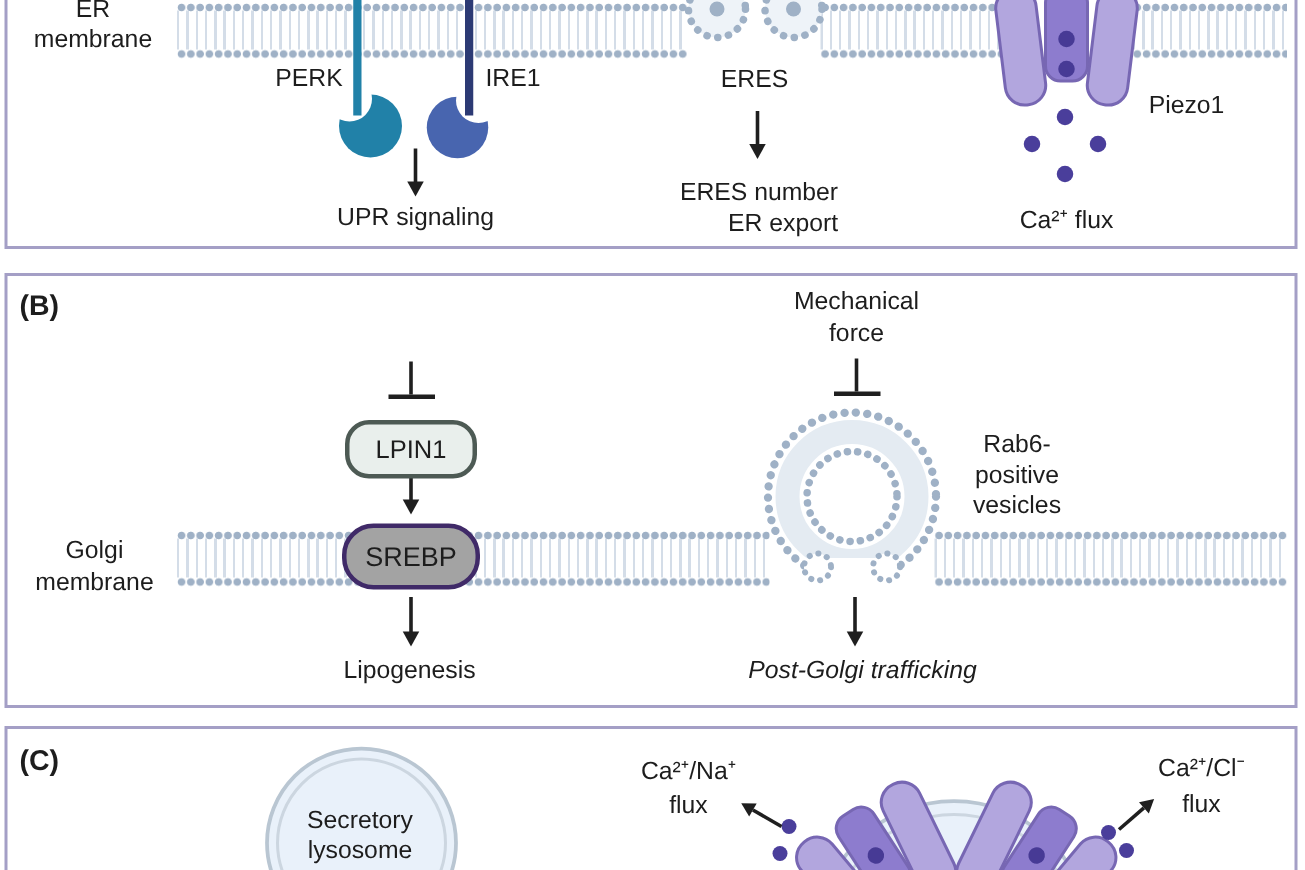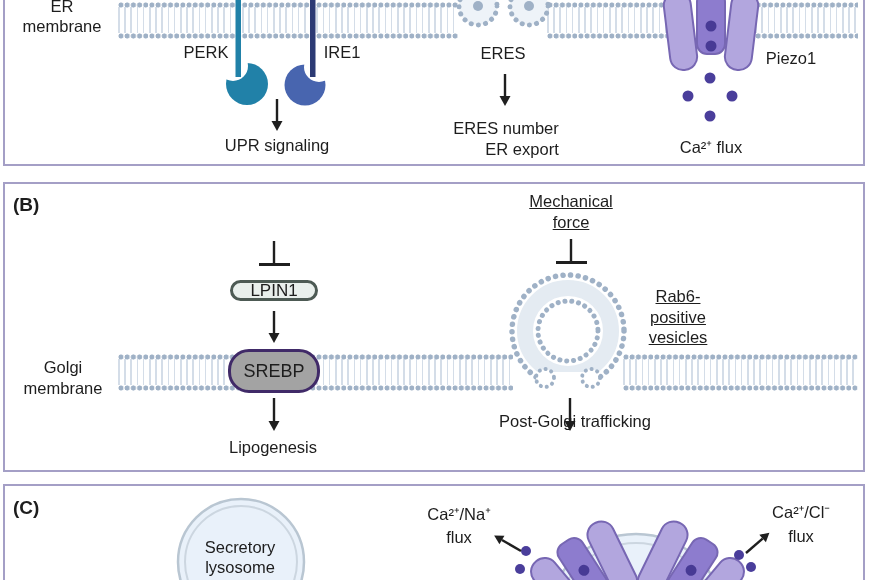--- a/index.html
+++ b/index.html
@@ -147,48 +147,48 @@
         <line x1="0" y1="0" x2="22" y2="0"></line>
           <polygon points="22,-5 22,5 31,0" stroke="none"></polygon>
       </g>
       <g transform="translate(746,553) rotate(-41)">
         <line x1="0" y1="0" x2="22" y2="0"></line>
           <polygon points="22,-5 22,5 31,0" stroke="none"></polygon>
       </g>
     </g>
   </svg>
 
-  <div class="pill" style="left:230px;top:280px;width:88px;height:21px;">
+  <div class="pill" style="left:230px;top:280px;width:88px;height:39px;">
     <span>LPIN1</span>
   </div>
   <div class="pill srebp" style="left:228px;top:349px;width:92px;height:44px;">
     <span>SREBP</span>
   </div>
 
   <div class="lbl" style="left:62px;top:-4px;line-height:20px;">ER
 membrane</div>
   <div class="lbl" style="left:206px;top:42px;">PERK</div>
   <div class="lbl" style="left:342px;top:42px;">IRE1</div>
   <div class="lbl" style="left:277px;top:135px;">UPR signaling</div>
   <div class="lbl" style="left:503px;top:43px;">ERES</div>
   <div class="lbl" style="left:506px;top:118px;text-align:right;">ERES number
 ER export</div>
-  <div class="lbl" style="left:791px;top:48px;">Piezo1</div>
+  <div class="lbl" style="left:791px;top:60px;">Piezo1</div>
   <div class="lbl" style="left:711px;top:137px;text-align:right;">Ca²⁺ flux</div>
 
   <div class="lbl left letter" style="left:13px;top:194px;">(B)</div>
-  <div class="lbl" style="left:571px;top:191px;text-decoration:underline;">Mechanical
+  <div class="lbl" style="left:571px;top:191px;">Mechanical
 force</div>
   <div class="lbl" style="left:63px;top:357px;">Golgi
 membrane</div>
-  <div class="lbl" style="left:678px;top:286px;line-height:20.5px;text-decoration:underline;">Rab6-
+  <div class="lbl" style="left:678px;top:286px;line-height:20.5px;">Rab6-
 positive
 vesicles</div>
   <div class="lbl" style="left:273px;top:437px;">Lipogenesis</div>
-  <div class="lbl" style="left:575px;top:411px;">Post-Golgi trafficking</div>
+  <div class="lbl" style="left:575px;top:437px;font-style:italic;">Post-Golgi trafficking</div>
 
   <div class="lbl left letter" style="left:13px;top:497px;">(C)</div>
   <div class="lbl" style="left:240px;top:537px;line-height:20px;">Secretory
 lysosome</div>
   <div class="lbl" style="left:459px;top:503px;line-height:23px;">Ca²⁺/Na⁺
 flux</div>
   <div class="lbl" style="left:801px;top:500px;line-height:24px;text-align:center;">Ca²⁺/Cl⁻
 flux</div>
 
 </div>

